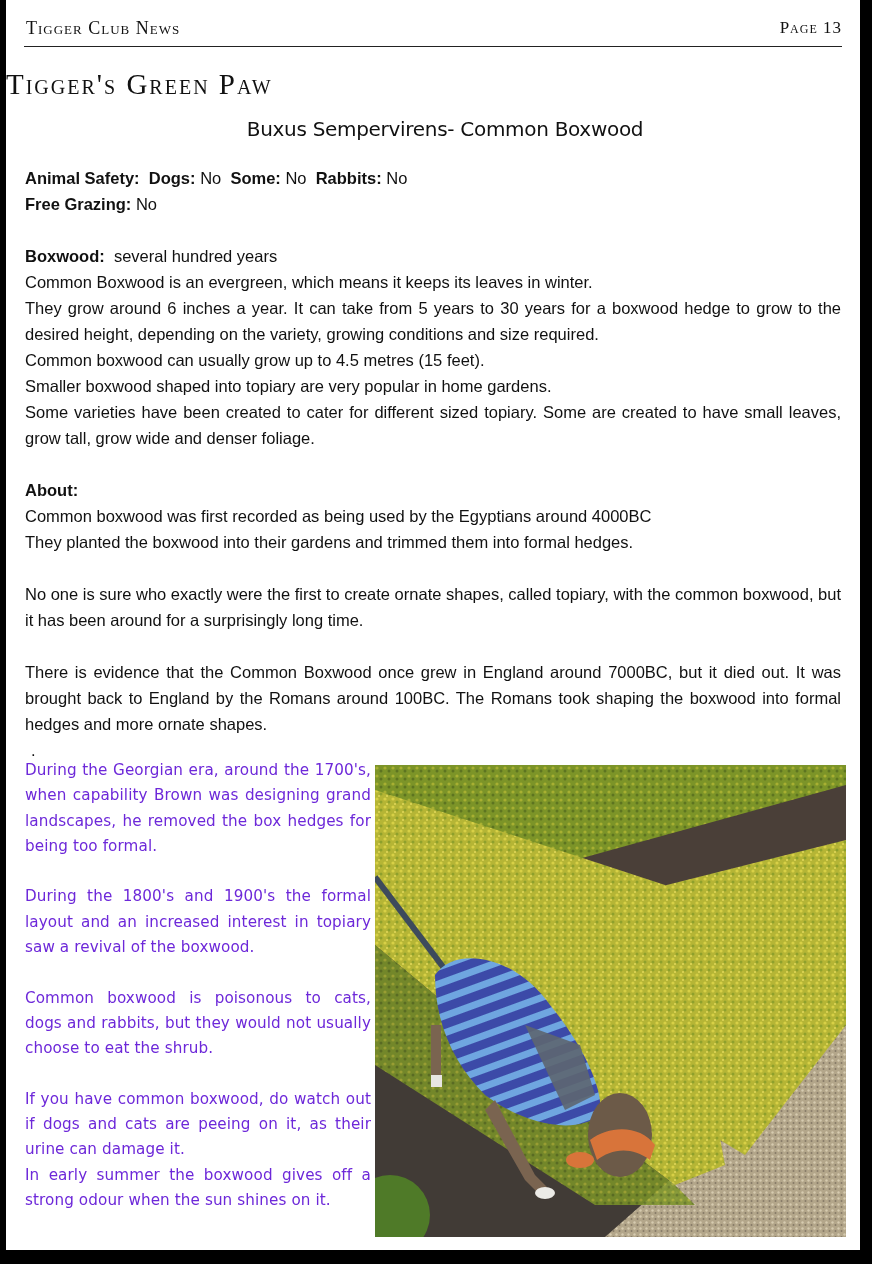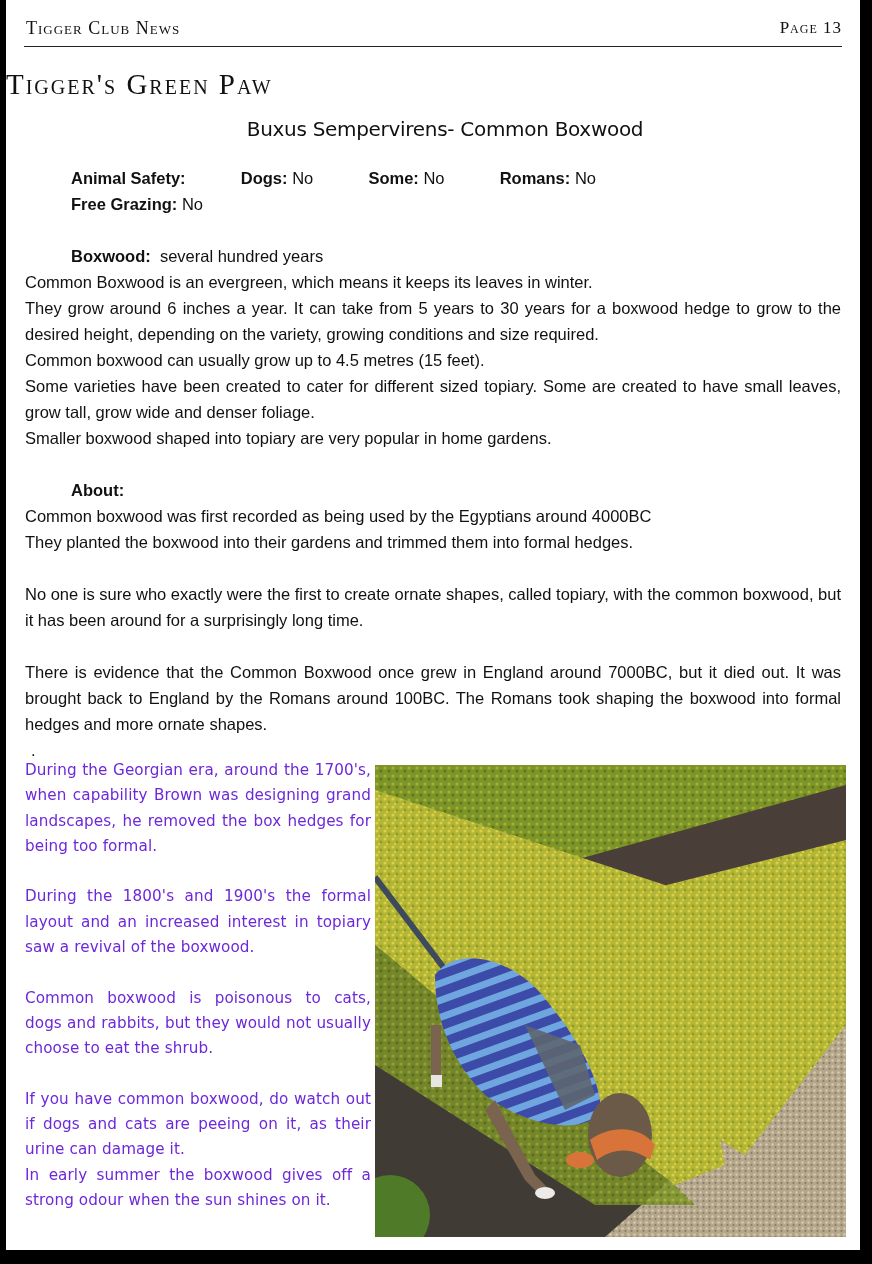--- a/index.html
+++ b/index.html
@@ -53,21 +53,21 @@
     .body-text {
       position: absolute;
       left: 19px; width: 816px;
       font-family: "Liberation Sans", sans-serif;
       font-size: 16.5px;
       line-height: 26px;
       color: #111;
     }
     .body-text p { margin: 0; }
     .body-text .just { text-align: justify; text-align-last: left; }
-    b { font-weight: bold; margin-left: 46px; }
+    b { font-weight: bold; }
     .gap { height: 26px; }
 
     .side-col {
       position: absolute;
       left: 19px; top: 758px;
       width: 346px;
       font-family: "DejaVu Sans", sans-serif;
       font-size: 15.2px;
       line-height: 25.3px;
       color: #6d28d9;
@@ -97,37 +97,37 @@
   <div class="title">Tigger's Green Paw</div>
   <div class="subtitle">Buxus Sempervirens- Common Boxwood</div>
 
   <div class="body-text" style="top:165px;">
     <p>
       <b>Animal Safety:</b>&nbsp;
       <b>Dogs:</b>
       <span>No</span>&nbsp;
       <b>Some:</b>
       <span>No</span>&nbsp;
-      <b>Romans:</b>
+      <b>Rabbits:</b>
       <span>No</span>
     </p>
     <p>
       <b>Free Grazing:</b>
       <span>No</span>
     </p>
     <div class="gap"></div>
     <p>
       <b>Boxwood:</b>&nbsp;
       <span>several hundred years</span>
     </p>
     <p class="just">Common Boxwood is an evergreen, which means it keeps its leaves in winter.</p>
     <p class="just">They grow around 6 inches a year. It can take from 5 years to 30 years for a boxwood hedge to grow to the desired height, depending on the variety, growing conditions and size required.</p>
     <p class="just">Common boxwood  can usually grow up to 4.5 metres (15 feet).</p>
+    <p class="just">Smaller boxwood shaped into topiary  are very popular in home gardens.</p>
     <p class="just">Some varieties have been created to cater for different sized topiary. Some are created to have small leaves, grow tall, grow wide and denser foliage.</p>
-    <p class="just">Smaller boxwood shaped into topiary  are very popular in home gardens.</p>
     <div class="gap"></div>
     <p><b>About:</b></p>
     <p class="just">Common boxwood was first recorded as being used by the Egyptians around 4000BC</p>
     <p class="just">They planted the boxwood into their gardens and trimmed them into formal hedges.</p>
     <div class="gap"></div>
     <p class="just">No one is sure who exactly were the first to create ornate shapes, called topiary, with the common boxwood, but it has been around for a surprisingly long time.</p>
     <div class="gap"></div>
     <p class="just">There is evidence that the Common Boxwood once grew in England around 7000BC, but it died out. It was brought back to England by the Romans around 100BC. The Romans took shaping the boxwood into formal hedges and more ornate shapes.</p>
     <p style="padding-left:6px;">.</p>
   </div>

